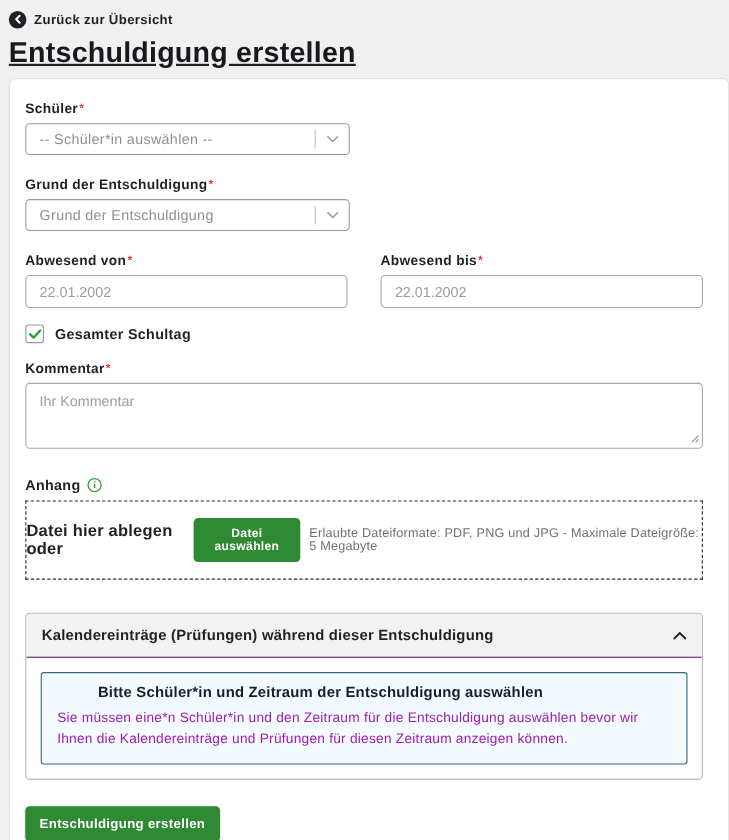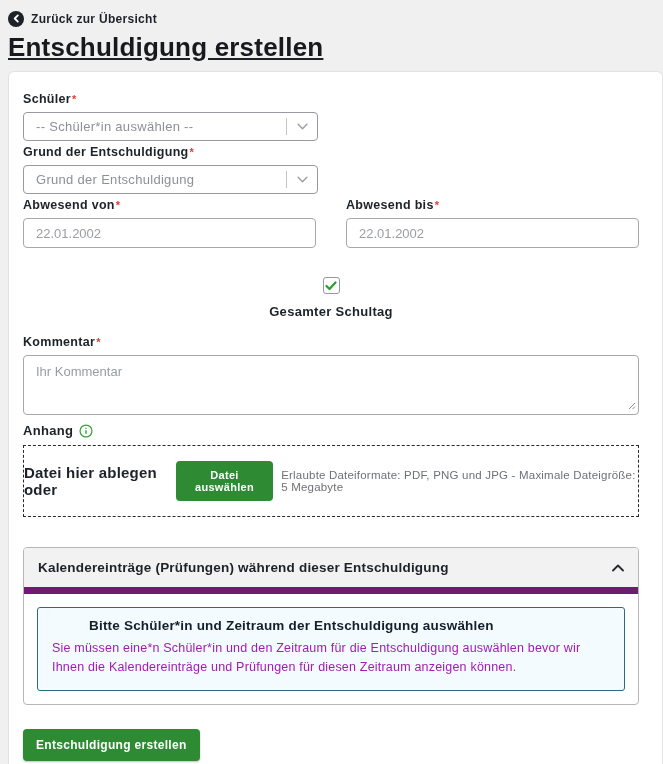--- a/index.html
+++ b/index.html
@@ -32,21 +32,21 @@
   
   .card {
     margin-left: 8px;
     width: 655px; height: 728px;
     background: #ffffff;
     border: 1px solid #e2e2e3;
     border-radius: 6px;
     padding: 14px 23px 14px 14px;
     overflow: hidden;
   }
-  .field { margin-top: 4px; }
+  .field { margin-top: 20px; }
   .field.first { margin-top: 6px; }
   .field-label {
     font-size: 12.5px; font-weight: bold; letter-spacing: .3px;
     margin-bottom: 5px; display: block; line-height: 15px;
   }
   .req { color: #e23c32; font-size: 11px; vertical-align: top; margin-left: 1px; }
   
   .select {
     width: 295px; height: 29px;
     background: #fff;
@@ -68,21 +68,21 @@
   .two-col { display: grid; grid-template-columns: 293px 293px; column-gap: 30px; }
   input.text-input {
     width: 100%; height: 30px;
     border: 1px solid #a6a8ab; border-radius: 4px;
     padding: 0 12px; font-size: 13px;
     font-family: "Liberation Sans", sans-serif;
     color: #0f172a; outline: none;
   }
   input.text-input::placeholder, textarea::placeholder { color: #9a9da1; opacity: 1; }
   
-  .checkbox-row { margin-top: 29px; display: flex; align-items: center; gap: 10px; cursor: pointer; flex-direction: column; }
+  .checkbox-row { margin-top: 15px; display: flex; align-items: center; gap: 10px; cursor: pointer; }
   .checkbox-box {
     width: 17px; height: 17px; background: #fff;
     border: 1px solid #96989c; border-radius: 3px;
     display: flex; align-items: center; justify-content: center;
   }
   .checkbox-label { font-size: 13px; font-weight: bold; letter-spacing: .3px; }
   
   .textarea-wrap { position: relative; width: 616px; }
   textarea.comment {
     width: 100%; height: 60px; resize: none;
@@ -112,21 +112,21 @@
   .dropzone-hint { font-size: 11.5px; color: #6e7175; letter-spacing: .2px; }
   
   .accordion {
     margin-top: 30px; width: 616px;
     border: 1px solid #b4b6b9; border-radius: 4px;
     background: #fff; overflow: hidden;
   }
   .accordion-header {
     background: #f2f2f2; padding: 12px 14px;
     display: flex; align-items: center; justify-content: space-between;
-    border-bottom: 7px solid #701a75; cursor: pointer;
+    border-bottom: 1px solid #701a75; cursor: pointer;
   }
   .accordion-title { font-size: 13.5px; font-weight: bold; letter-spacing: .2px; }
   .accordion-body { padding: 13px; }
   .alert {
     border: 1px solid #2d6b7c; border-radius: 3px;
     background: #f3fbfe; padding: 10px 14px 12px 14px;
   }
   .alert-title { font-size: 13.5px; font-weight: bold; letter-spacing: .2px; color: #13202c; padding-left: 37px; }
   .alert-text {
     margin-top: 6px; font-size: 12.5px; line-height: 1.55;

